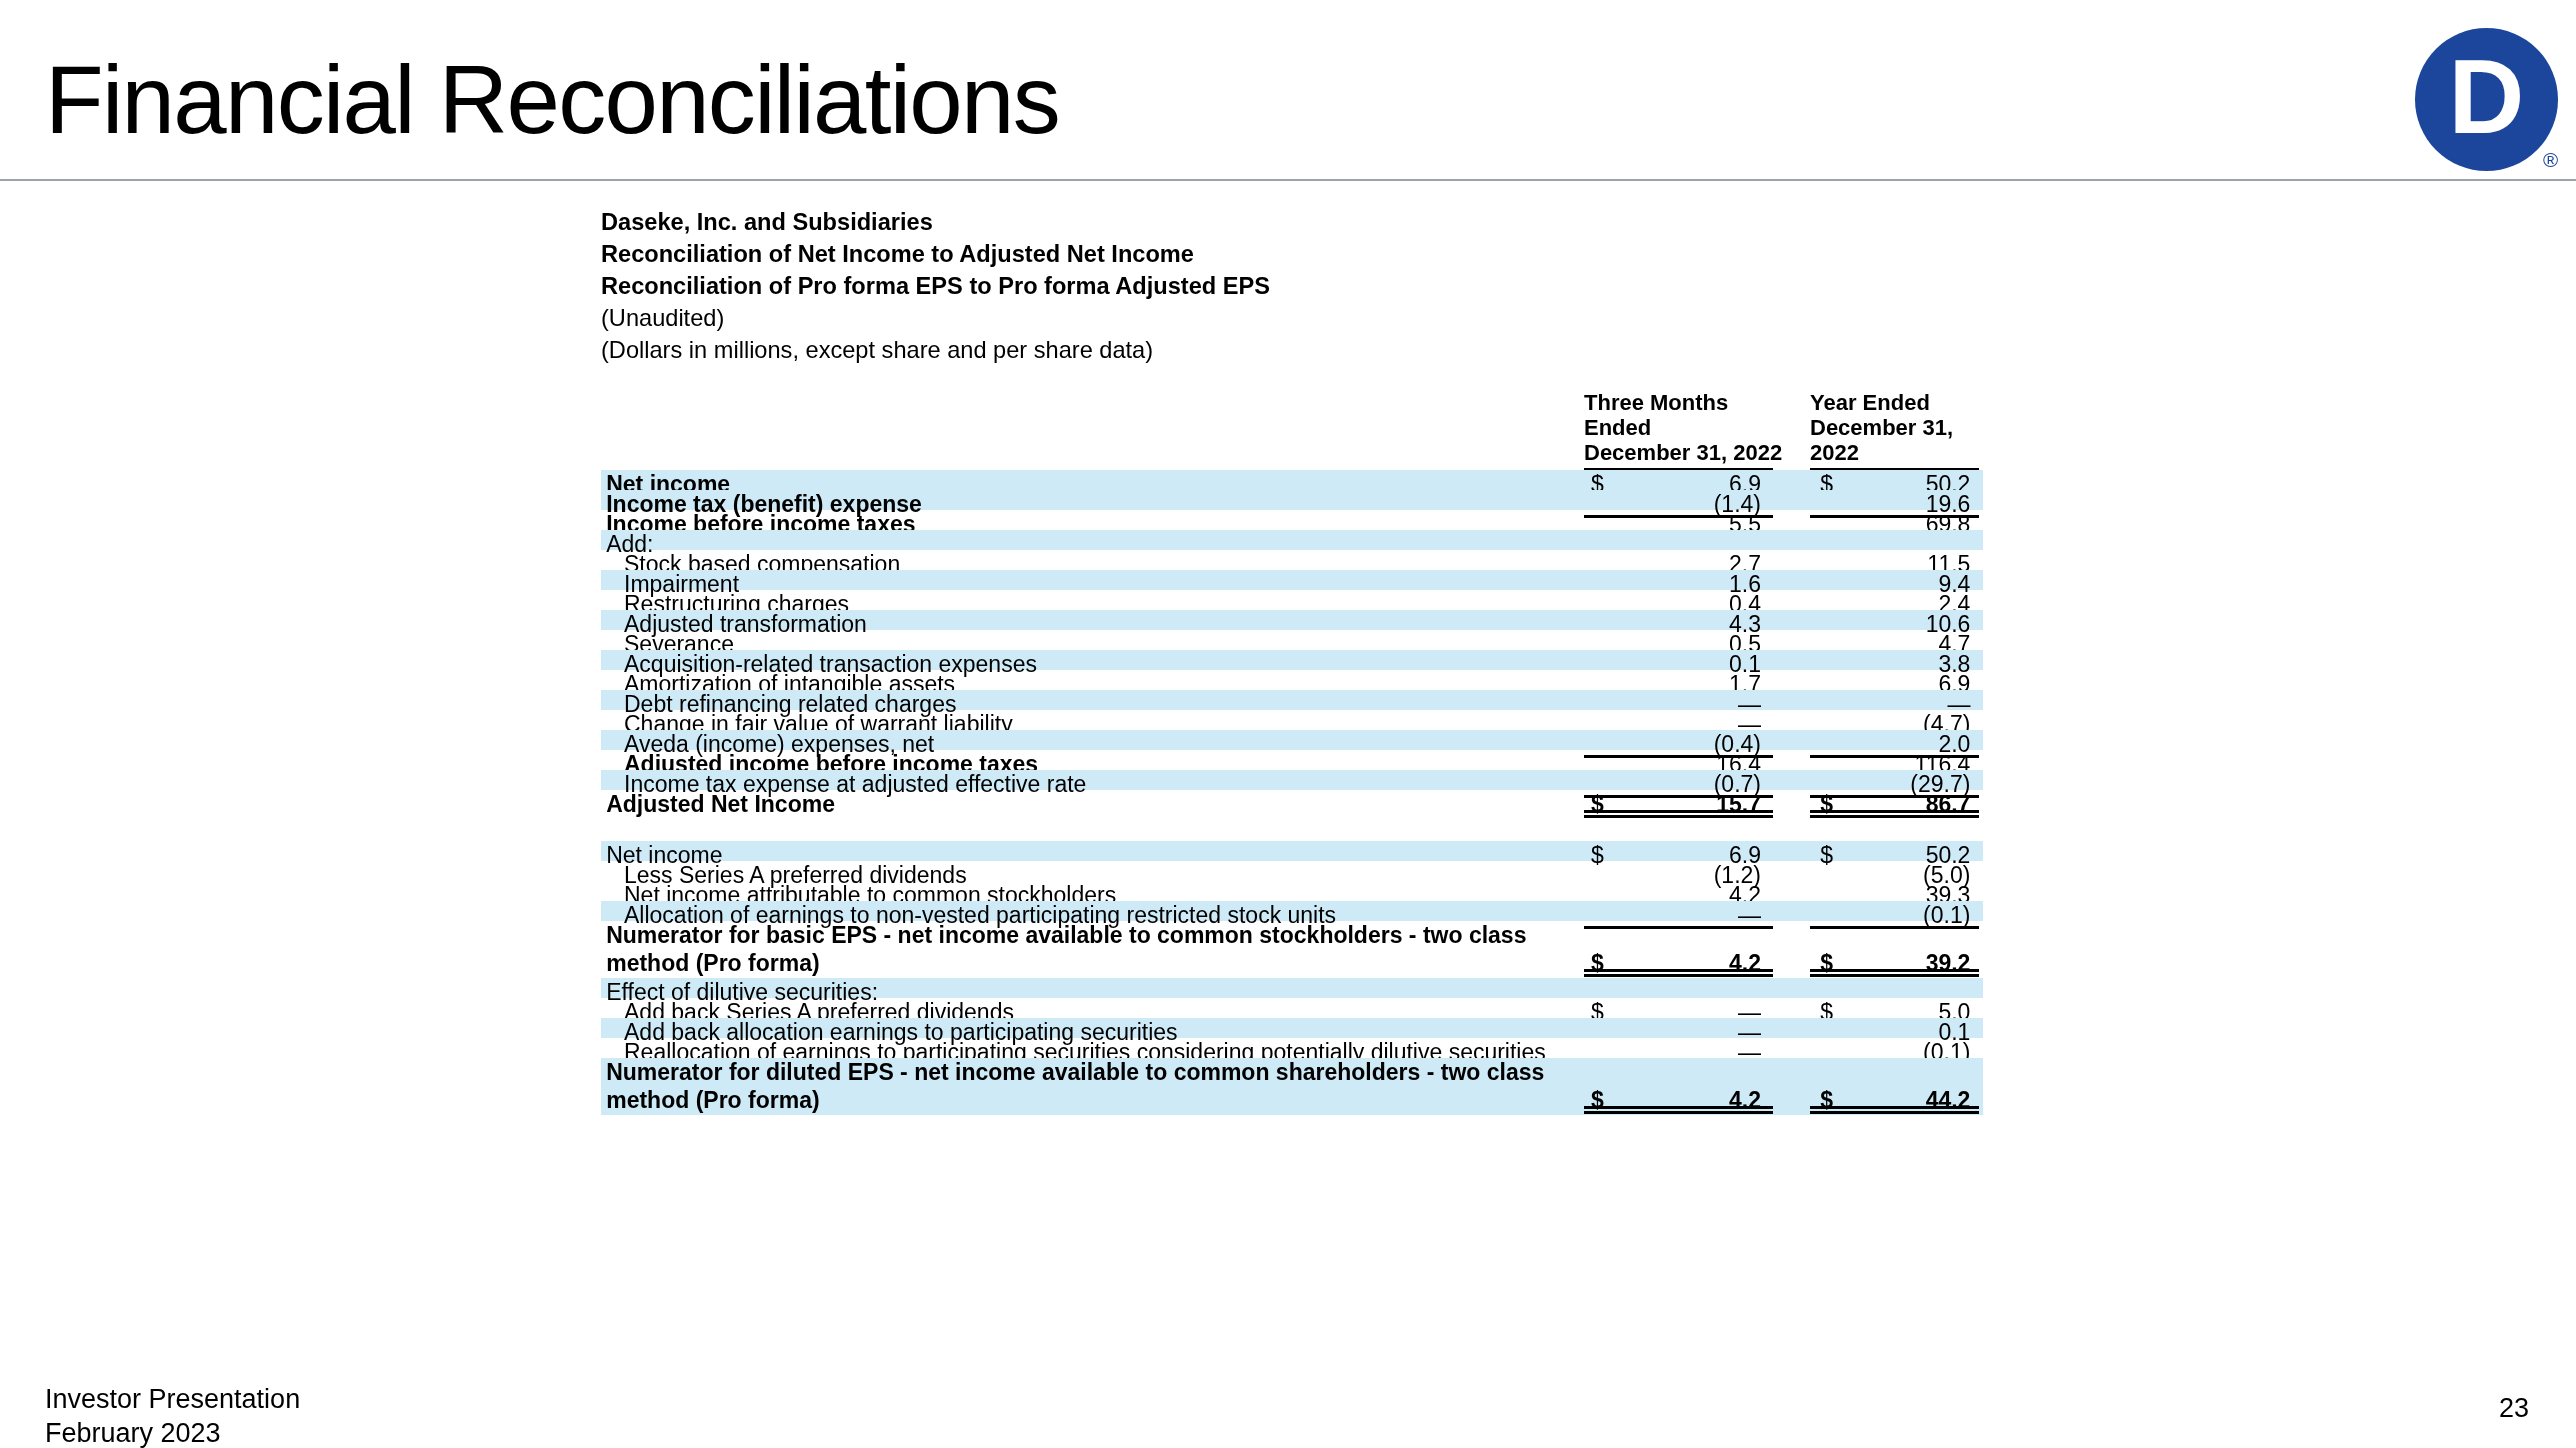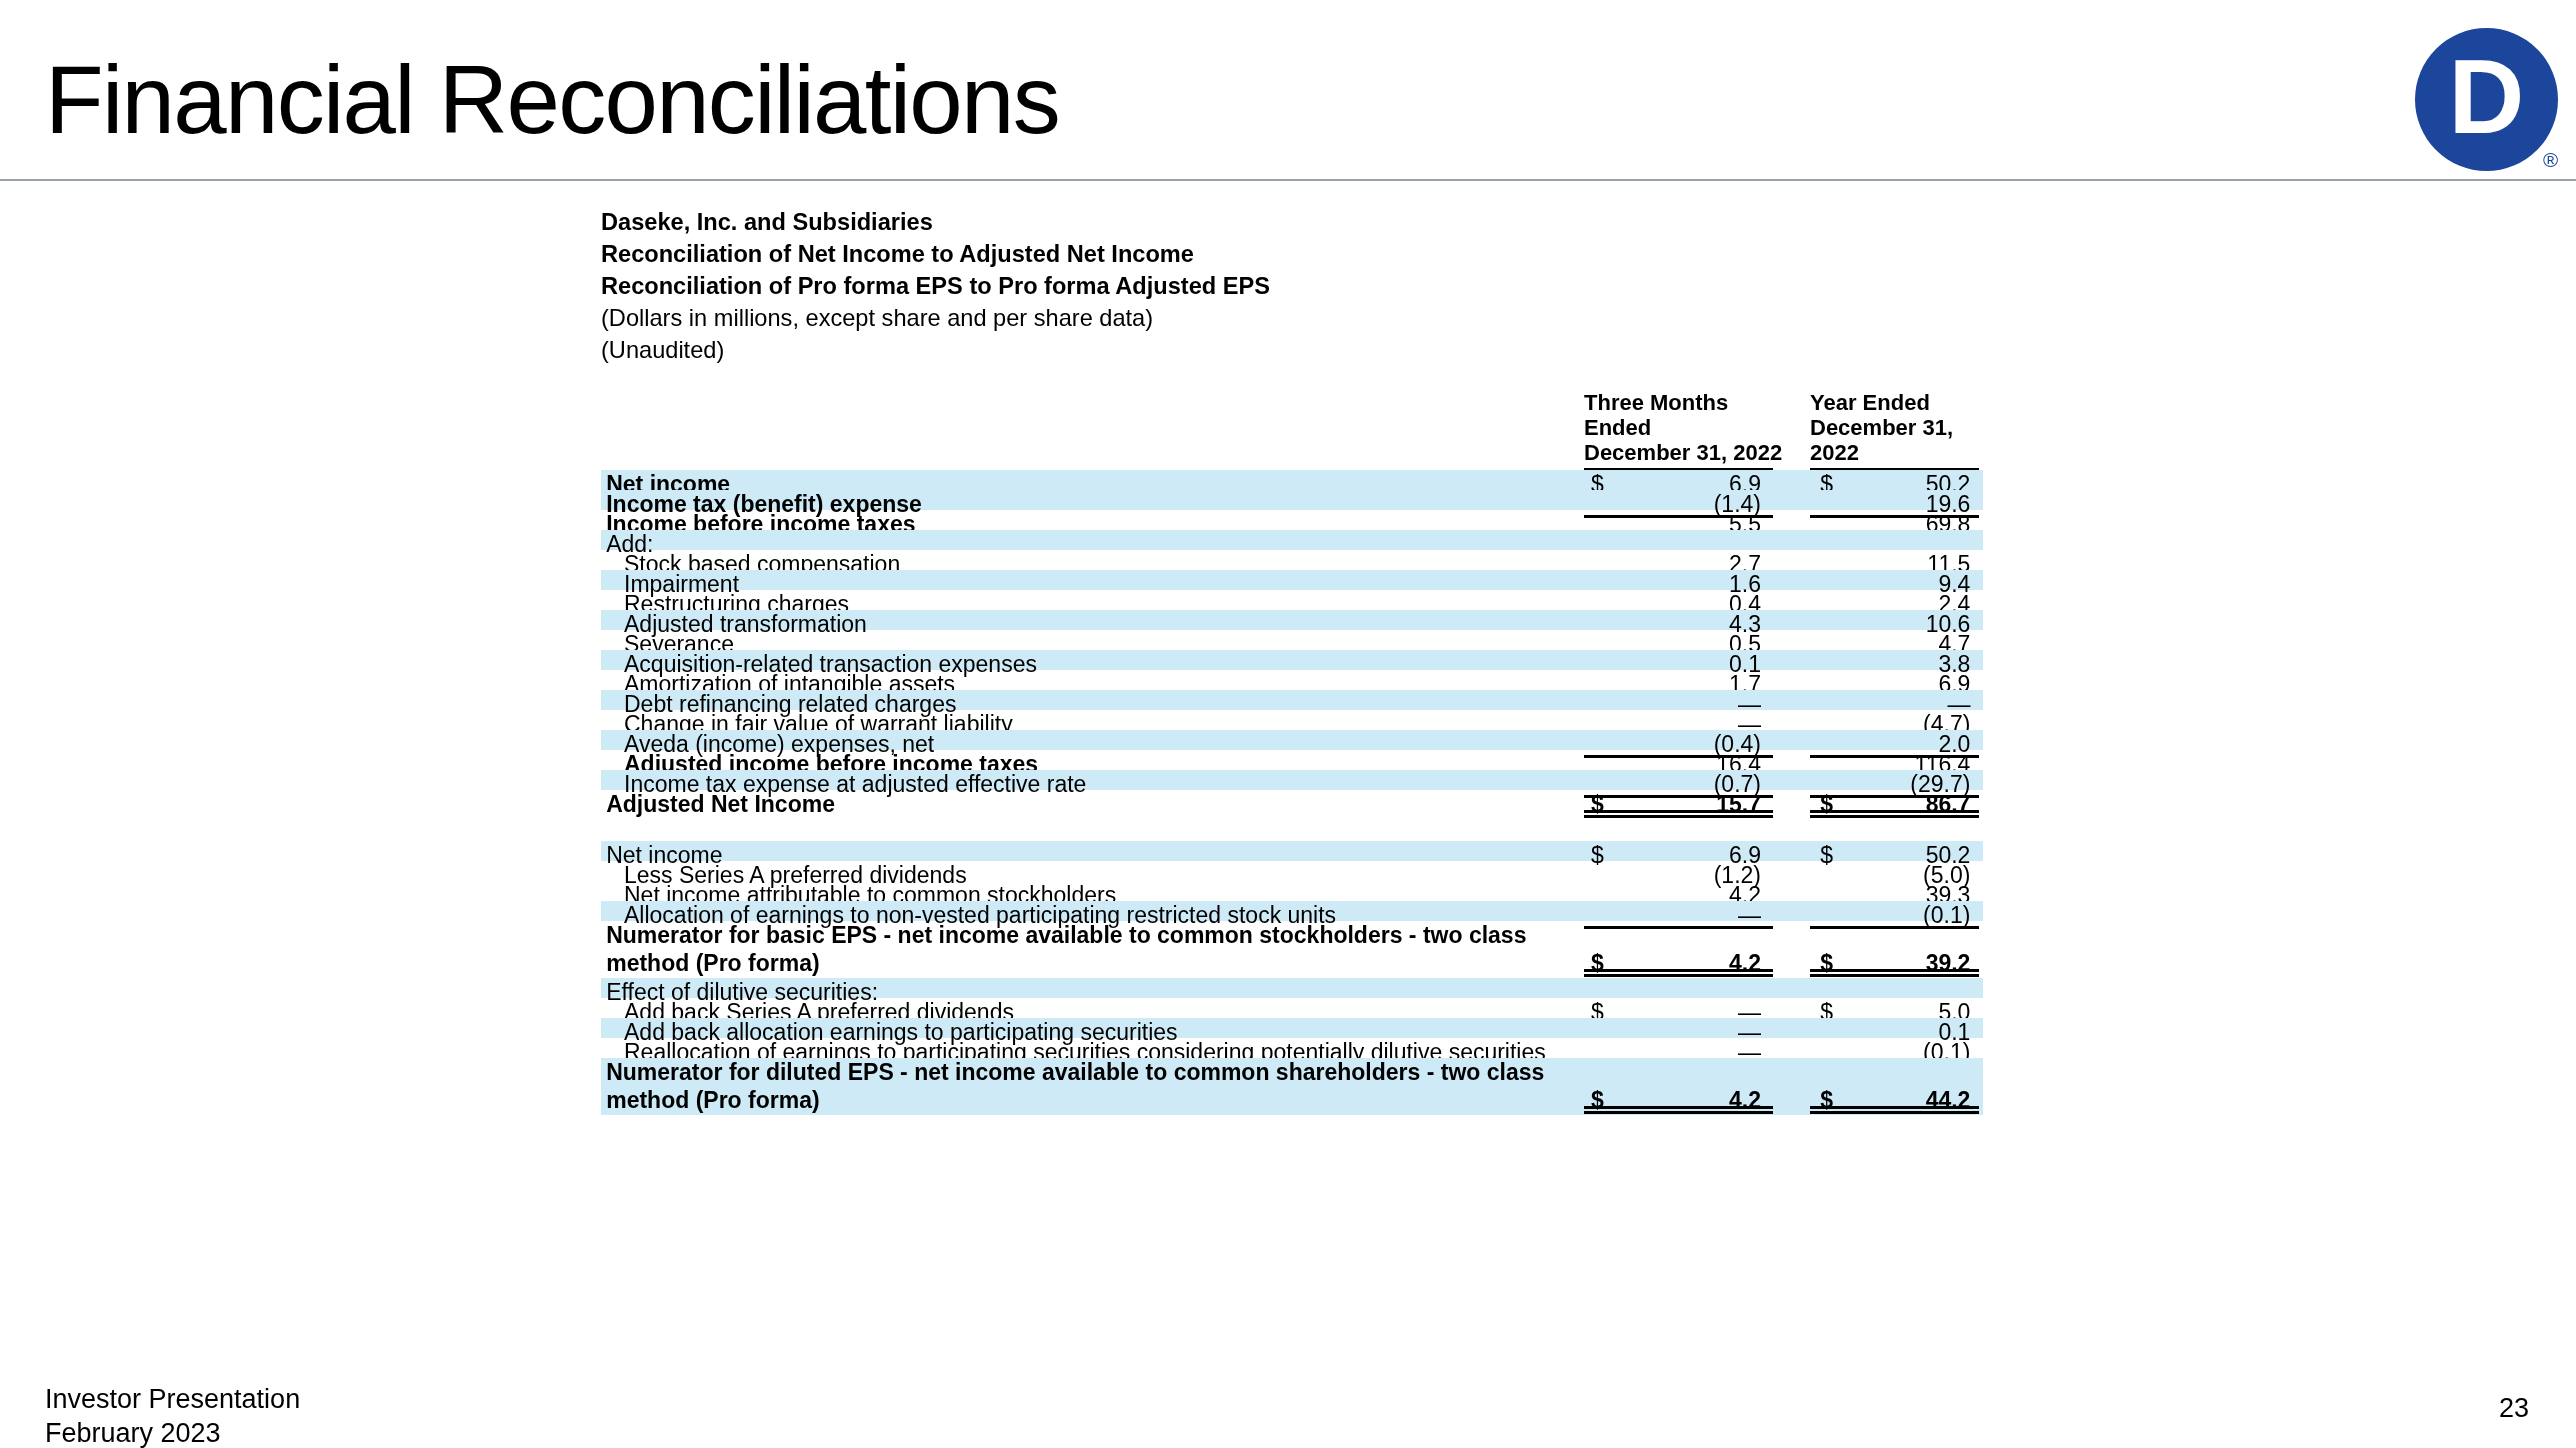--- a/index.html
+++ b/index.html
@@ -76,22 +76,22 @@
 <div class="rule"></div>
 <div class="logo">
   <span class="logo-d">D</span>
 </div>
 <span class="logo-reg">®</span>
 
 <div class="caption">
     <div class="b">Daseke, Inc. and Subsidiaries</div>
     <div class="b">Reconciliation of Net Income to Adjusted Net Income</div>
     <div class="b">Reconciliation of Pro forma EPS to Pro forma Adjusted EPS</div>
+    <div>(Unaudited)</div>
     <div>(Dollars in millions, except share and per share data)</div>
-    <div>(Unaudited)</div>
   </div>
 
 <div class="table">
   <div class="thead">
     <div class="hcell h1">
         <div>Three Months</div>
         <div>Ended</div>
         <div>December 31, 2022</div>
       </div>
     <div class="hcell h2">

